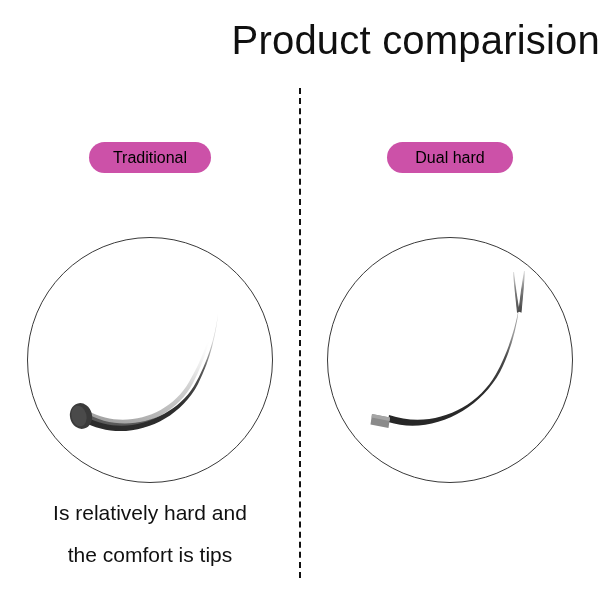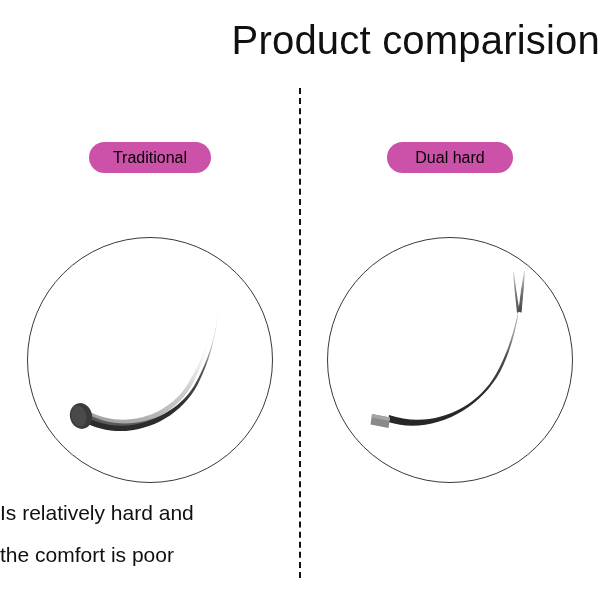--- a/index.html
+++ b/index.html
@@ -92,20 +92,21 @@
     width: 248px;
     height: 248px;
   }
 
   
   .caption {
     position: absolute;
     top: 492px;
     left: 0;
     width: 300px;
+    text-align: center;
     color: #101010;
     font-size: 21px;
     line-height: 42px;
   }
   .caption .line { display: block; white-space: nowrap; }
 </style>
 </head>
 <body>
 
 <div class="page">
@@ -150,21 +151,21 @@
                  C 143 181, 97 194, 62 175
                  Z" fill="url(#tradHilite)" opacity="0.7"></path>
 
         <ellipse cx="55" cy="180" rx="11" ry="13" transform="rotate(-14 55 180)" fill="#3a3a3a"></ellipse>
         <ellipse cx="53" cy="180" rx="7.5" ry="10.5" transform="rotate(-14 53 180)" fill="#4a4a4a"></ellipse>
       </svg>
     </div>
 
     <div class="caption">
       <span class="line">Is relatively hard and</span>
-      <span class="line">the comfort is poor</span>
+      <span class="line">the comfort is tips</span>
     </div>
   </div>
 
   <div class="column right">
 
     <div class="badge">Dual hard</div>
 
     <div class="circle-wrap">
       <svg viewBox="0 0 248 248" xmlns="http://www.w3.org/2000/svg">
         <defs>

